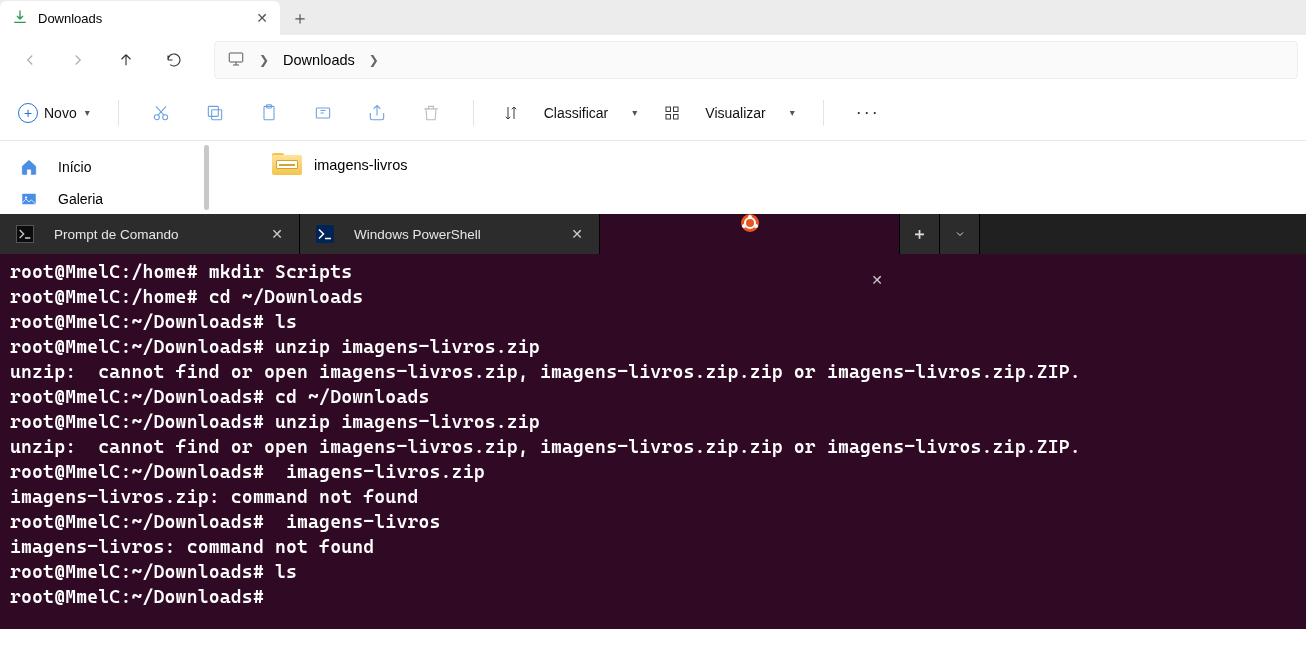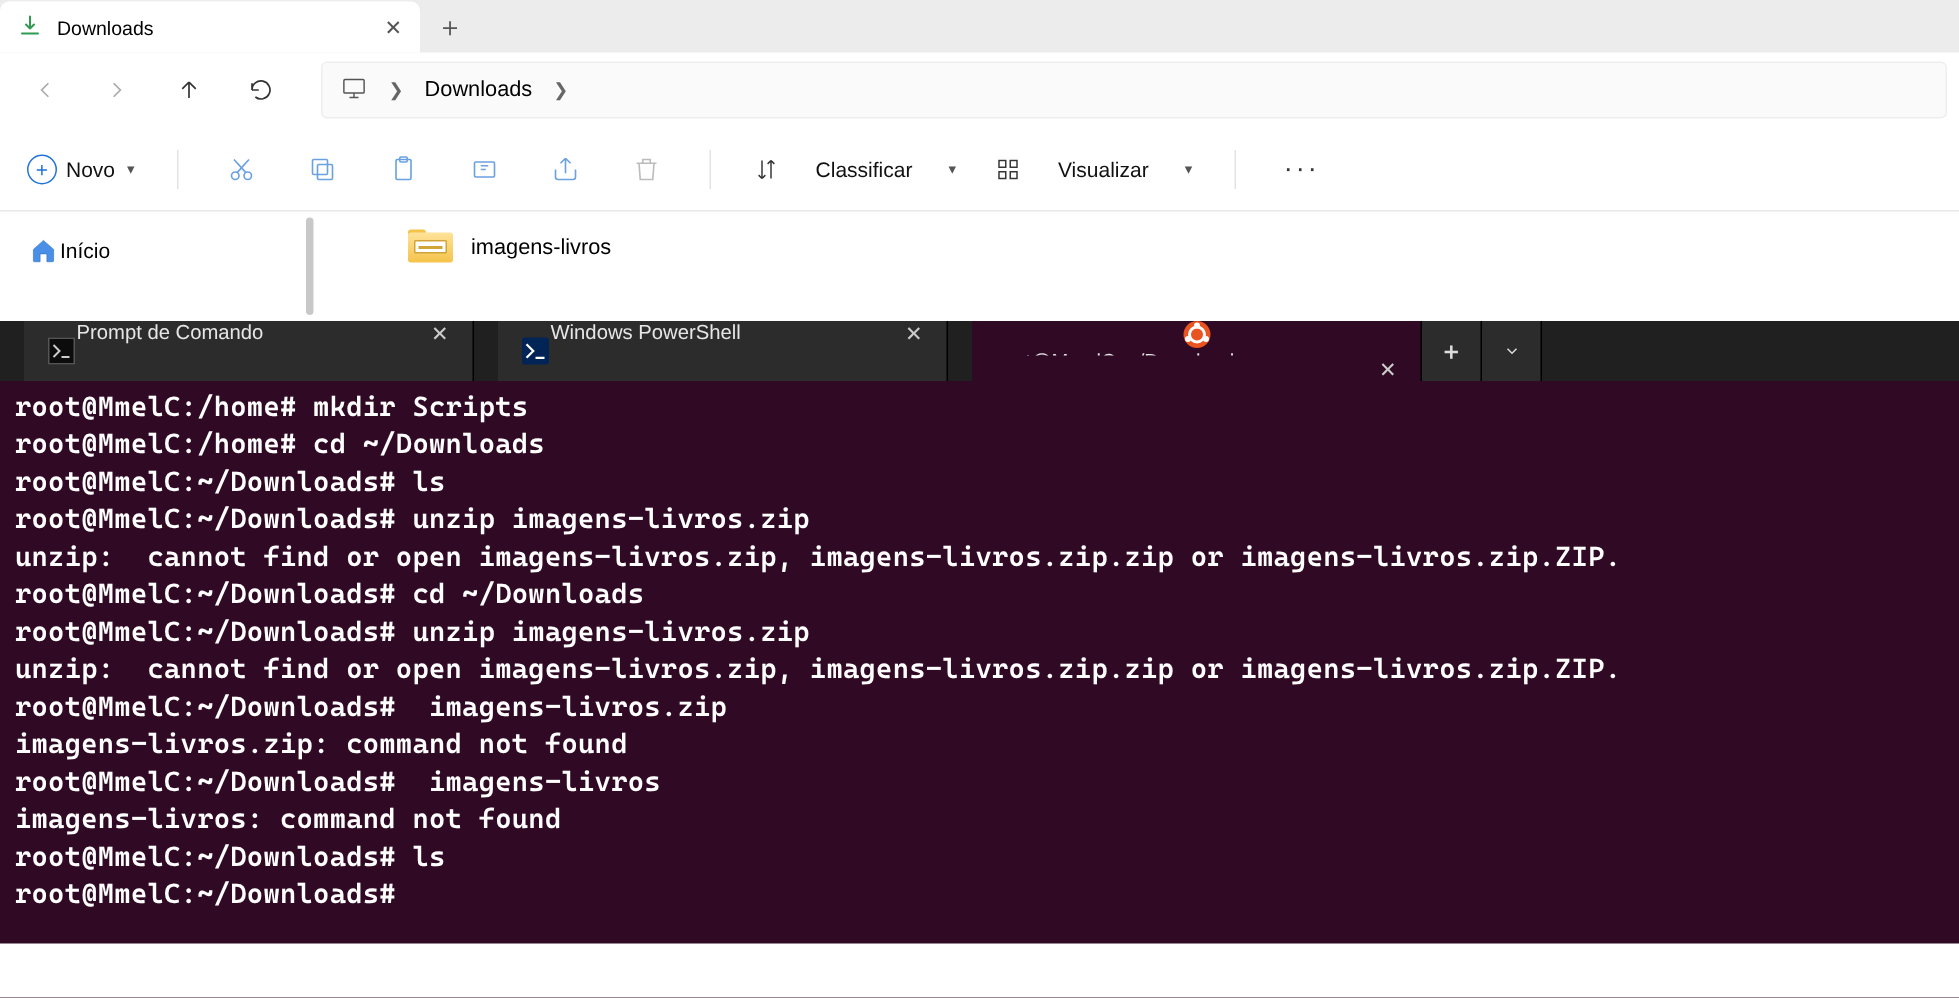--- a/index.html
+++ b/index.html
@@ -34,37 +34,37 @@
   .tool-btn svg{ width:20px; height:20px; stroke:#6aa1e0; fill:none; stroke-width:1.3;}
   .tool-btn.dim svg{ stroke:#bcbcbc;}
   .tool-label { display:flex; align-items:center; gap:24px; padding:6px 10px; cursor:pointer; color:#111;}
   .tool-label svg{ width:18px; height:18px; stroke:#333; fill:none; stroke-width:1.3;}
   .tool-label .chev-down{ font-size:10px; color:#555;}
   .ellipsis { padding:6px 14px; cursor:pointer; font-size:18px; letter-spacing:2px; color:#333;}
 
   .body-area { flex:1; display:flex; overflow:hidden;}
   .sidebar { width:210px; padding:10px 6px; border-right:1px solid transparent; position:relative;}
   .sidebar::after{ content:""; position:absolute; right:0; top:4px; bottom:4px; width:5px; background:#c8c8c8; border-radius:3px;}
-  .sb-item { display:flex; align-items:center; gap:2px; padding:7px 14px; cursor:pointer; border-radius:4px; font-size:14px;}
+  .sb-item { display:flex; align-items:center; gap:20px; padding:7px 14px; cursor:pointer; border-radius:4px; font-size:14px;}
   .sb-item svg{ width:18px; height:18px;}
 
   .content { flex:1; padding:8px 18px; overflow:auto;}
   .group-header { display:flex; align-items:center; gap:6px; color:#2667c7; font-size:13.5px; padding:4px 0 8px 0; cursor:pointer;}
   .group-header svg{ width:12px; height:12px; stroke:#2667c7; fill:none; stroke-width:2;}
   .file-item { display:flex; align-items:center; gap:12px; padding:4px 0 4px 44px; font-size:14.5px;}
   .folder-icon { width:30px; height:24px; position:relative;}
   .folder-icon .back{ position:absolute; left:0; top:2px; width:30px; height:20px; background:linear-gradient(#ffe39a,#f4c34a); border-radius:2px;}
   .folder-icon .tab{ position:absolute; left:0; top:0; width:12px; height:6px; background:#f4c34a; border-radius:2px 2px 0 0;}
   .folder-icon .zip{ position:absolute; left:4px; top:7px; width:22px; height:9px; background:#fff; border:1px solid #d1a437; border-radius:1px;}
   .folder-icon .zip::after{ content:""; position:absolute; left:2px; right:2px; top:3px; height:2px; background:#d1a437;}
 
   
   .terminal { position:relative; background:#300a24; color:#ffffff; height:415px; font-family:"Cascadia Mono","Consolas","Liberation Mono",monospace; font-size:18.5px; font-weight:600;}
   .term-tabs { height:40px; background:#202020; display:flex; align-items:stretch;}
-  .tt { display:flex; gap:1px; padding:0 16px; color:#e6e6e6; font-family:"Segoe UI",sans-serif; font-size:13.5px; font-weight:400; border-right:1px solid #000; cursor:pointer; min-width:0;margin-left:16px;}
+  .tt { display:flex; align-items:center; gap:20px; padding:0 16px; color:#e6e6e6; font-family:"Segoe UI",sans-serif; font-size:13.5px; font-weight:400; border-right:1px solid #000; cursor:pointer; min-width:0;}
   .tt .tt-title{ max-width: 210px; white-space:nowrap; overflow:hidden; text-overflow:ellipsis;}
   .tt .tt-close{ margin-left:auto; color:#ccc; font-size:14px; cursor:pointer;}
   .tt.inactive{ background:#2c2c2c;}
   .tt.active{ background:#300a24;flex-direction:column;}
   .tt .tt-icon{ display:flex; align-items:center; justify-content:center;}
   .tt .tt-icon svg,.tt .tt-icon .ubuntu{ width:18px; height:18px;}
   .tt-controls{ display:flex; align-items:stretch;}
   .tt-ctrl{ width:40px; display:flex; align-items:center; justify-content:center; color:#ddd; cursor:pointer; background:#2c2c2c; border-right:1px solid #000; font-size:16px;}
   .term-body { padding:6px 10px; white-space:pre; line-height:1.35; letter-spacing:0.2px;}
   .ubuntu{ background:#e95420; border-radius:50%; position:relative;}
@@ -191,20 +191,28 @@
     <div class="ellipsis">···</div>
   </div>
 
   <div class="body-area">
     <div class="sidebar">
       <div class="sb-item">
         <svg viewBox="0 0 24 24">
             <path d="M3 11l9-8 9 8v10a1 1 0 0 1-1 1h-5v-7h-6v7H4a1 1 0 0 1-1-1z" fill="#4a8fe7" stroke="#2f6bb3" stroke-width="0.5"></path>
           </svg>
         <span>Início</span>
+      </div>
+      <div class="sb-item">
+        <svg viewBox="0 0 24 24">
+            <rect x="3" y="5" width="18" height="14" rx="1" fill="#4a8fe7"></rect>
+            <circle cx="8" cy="10" r="1.5" fill="#fff"></circle>
+            <path d="M3 17l5-5 4 4 3-3 6 6" stroke="#fff" fill="none"></path>
+          </svg>
+        <span>Galeria</span>
       </div>
     </div>
     <div class="content">
       <div class="file-item">
         <span class="folder-icon">
             <span class="tab"></span>
             <span class="back"></span>
             <span class="zip"></span>
           </span>
         <span>imagens-livros</span>

